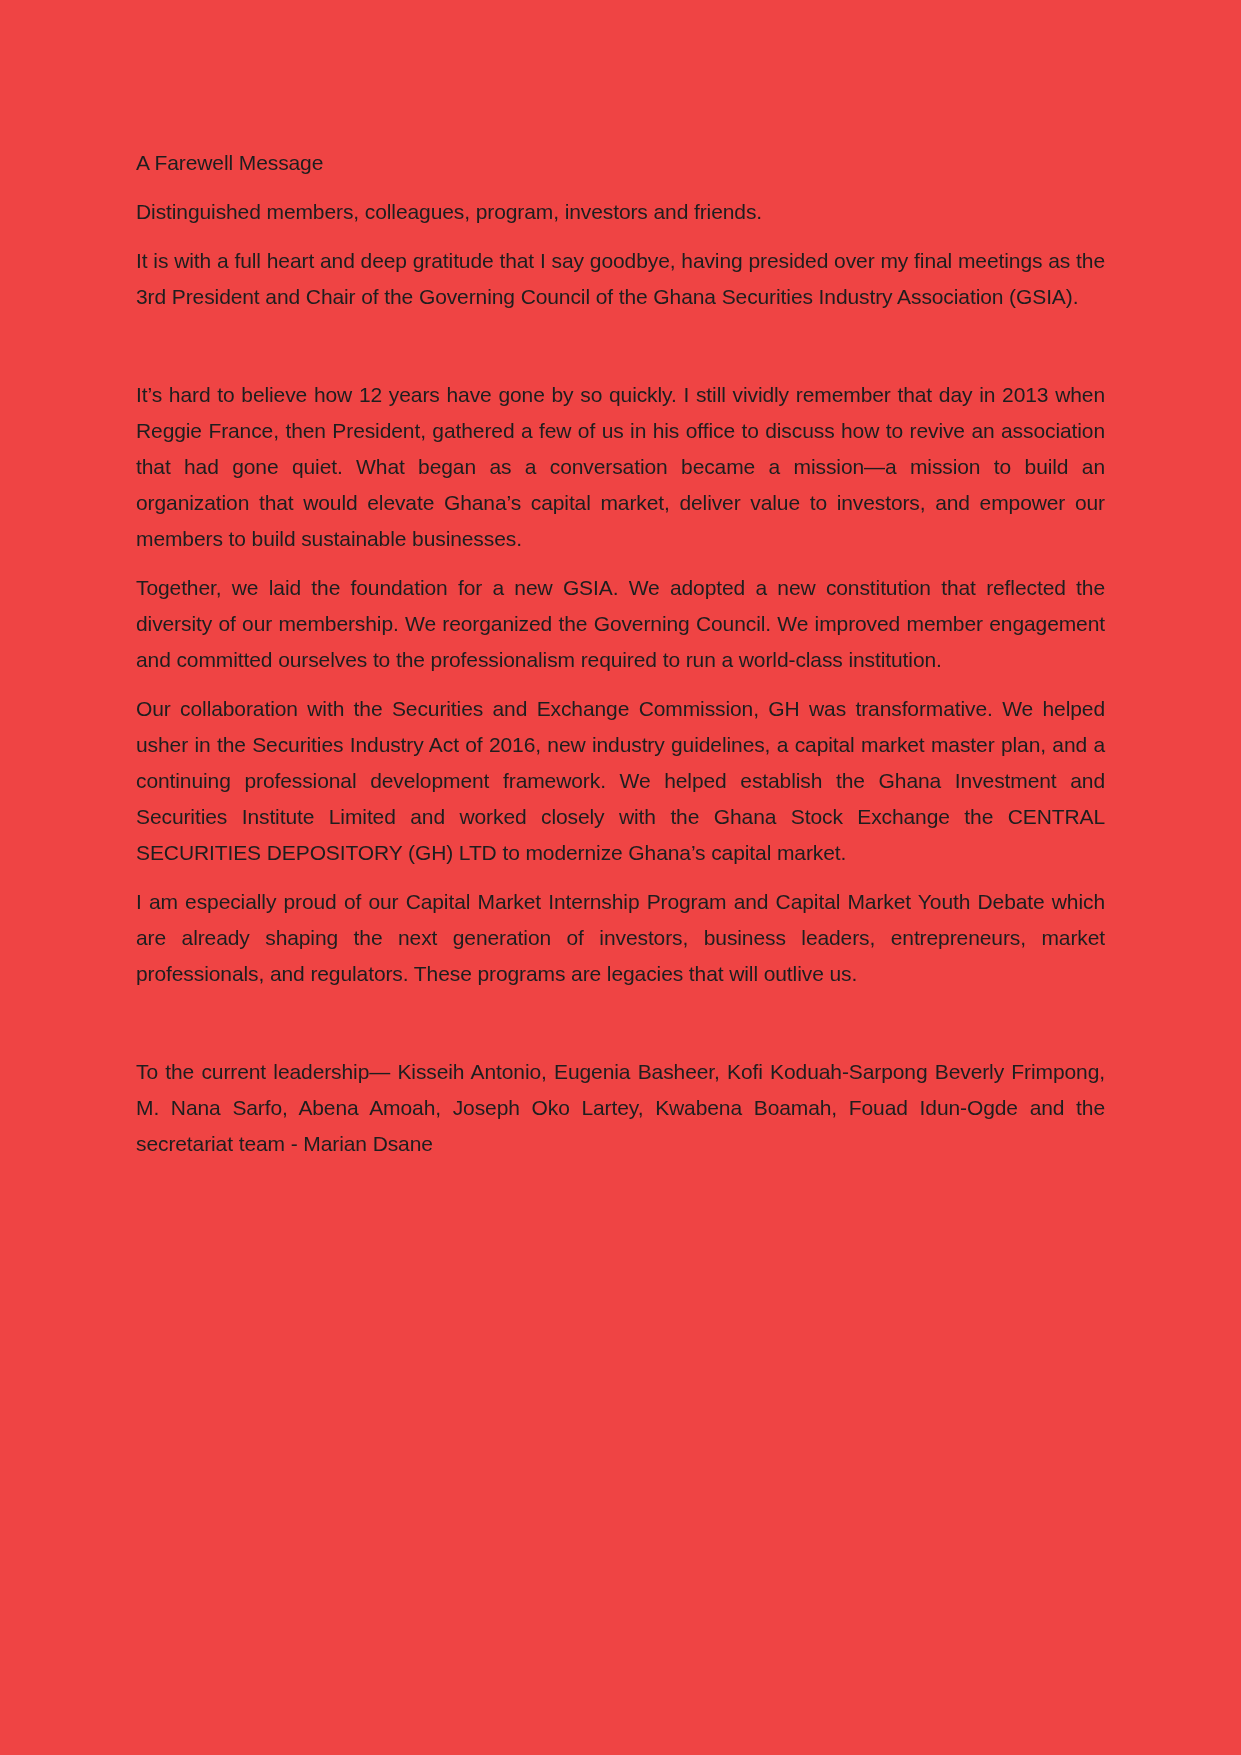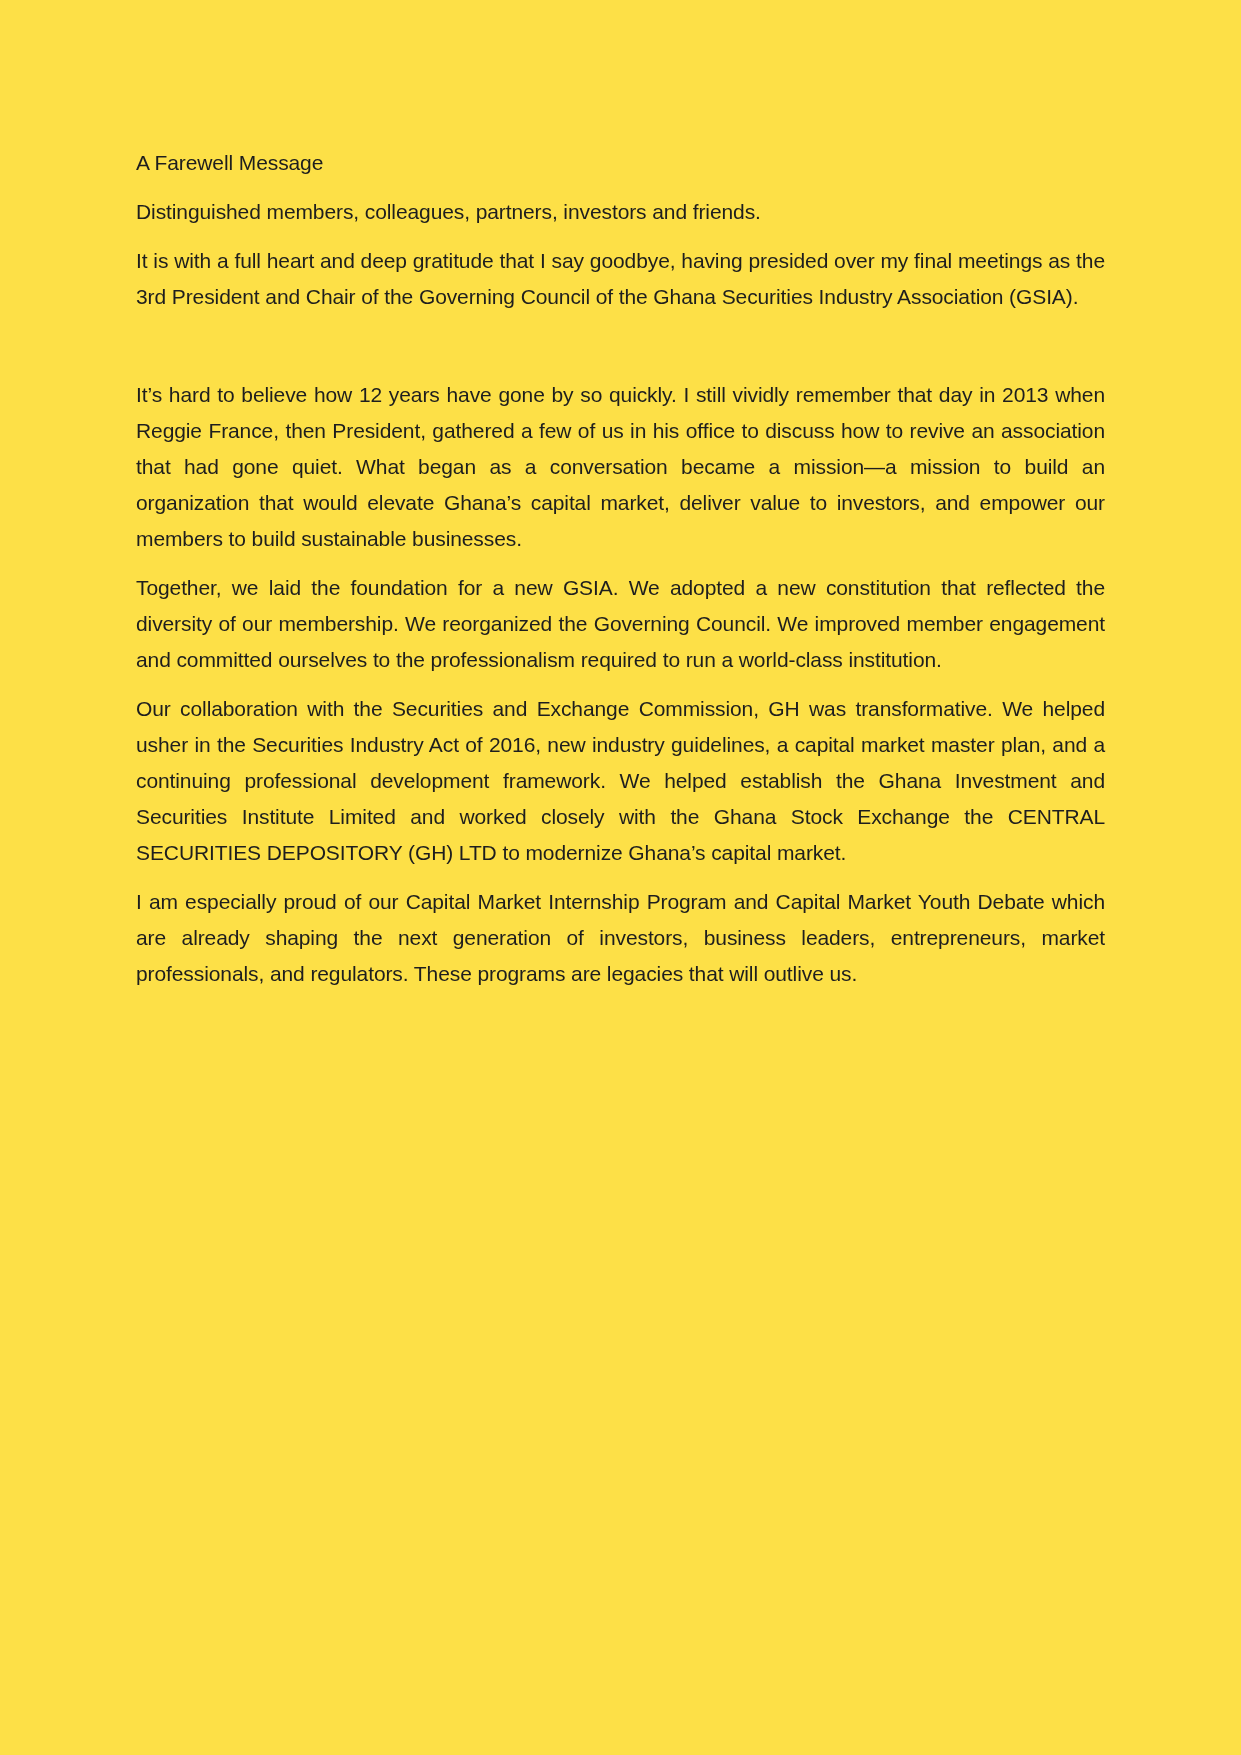--- a/index.html
+++ b/index.html
@@ -4,21 +4,21 @@
 <style>
   html, body {
     margin: 0;
     padding: 0;
     background: #ffffff;
   }
   .page {
     position: relative;
     width: 1241px;
     height: 1755px;
-    background: #fde047;
+    background: #ef4444;
     box-sizing: border-box;
     padding: 145px 136px 0 136px;
     font-family: "Liberation Sans", sans-serif;
     font-size: 21px;
     line-height: 36px;
     color: #1e1e1e;
     letter-spacing: -0.1px;
     overflow: hidden;
   }
   .para {
@@ -32,21 +32,22 @@
   .gap {
     height: 36px;
     margin: 0 0 13px 0;
   }
 </style>
 </head>
 <body>
 
 <div class="page">
   <p class="para short">A Farewell Message</p>
-  <p class="para short">Distinguished members, colleagues, partners, investors and friends.</p>
+  <p class="para short">Distinguished members, colleagues, program, investors and friends.</p>
   <p class="para">It is with a full heart and deep gratitude that I say goodbye, having presided over my final meetings as the 3rd President and Chair of the Governing Council of the Ghana Securities Industry Association (GSIA).</p>
   <div class="gap"></div>
   <p class="para">It’s hard to believe how 12 years have gone by so quickly. I still vividly remember that day in 2013 when Reggie France, then President, gathered a few of us in his office to discuss how to revive an association that had gone quiet. What began as a conversation became a mission—a mission to build an organization that would elevate Ghana’s capital market, deliver value to investors, and empower our members to build sustainable businesses.</p>
   <p class="para">Together, we laid the foundation for a new GSIA. We adopted a new constitution that reflected the diversity of our membership. We reorganized the Governing Council. We improved member engagement and committed ourselves to the professionalism required to run a world-class institution.</p>
   <p class="para">Our collaboration with the Securities and Exchange Commission, GH was transformative. We helped usher in the Securities Industry Act of 2016, new industry guidelines, a capital market master plan, and a continuing professional development framework. We helped establish the Ghana Investment and Securities Institute Limited and worked closely with the Ghana Stock Exchange the CENTRAL SECURITIES DEPOSITORY (GH) LTD to modernize Ghana’s capital market.</p>
   <p class="para">I am especially proud of our Capital Market Internship Program and Capital Market Youth Debate which are already shaping the next generation of investors, business leaders, entrepreneurs, market professionals, and regulators. These programs are legacies that will outlive us.</p>
   <div class="gap"></div>
+  <p class="para">To the current leadership— Kisseih Antonio, Eugenia Basheer, Kofi Koduah-Sarpong Beverly Frimpong, M. Nana Sarfo, Abena Amoah, Joseph Oko Lartey, Kwabena Boamah, Fouad Idun-Ogde and the secretariat team - Marian Dsane</p>
 </div>
 
 </body></html>

